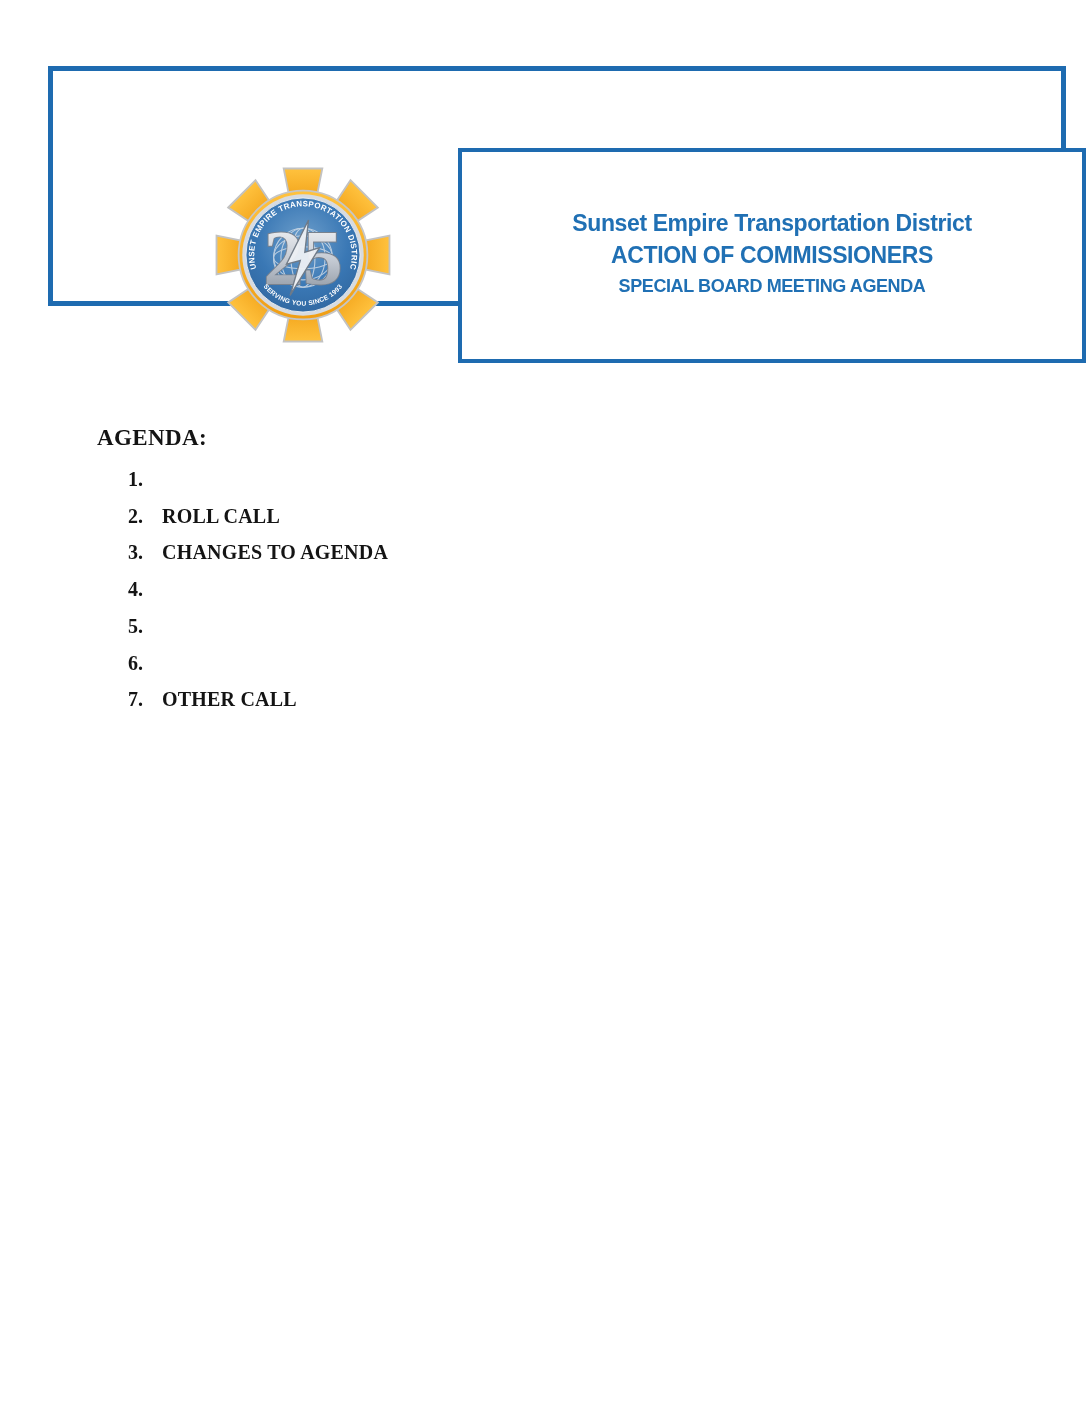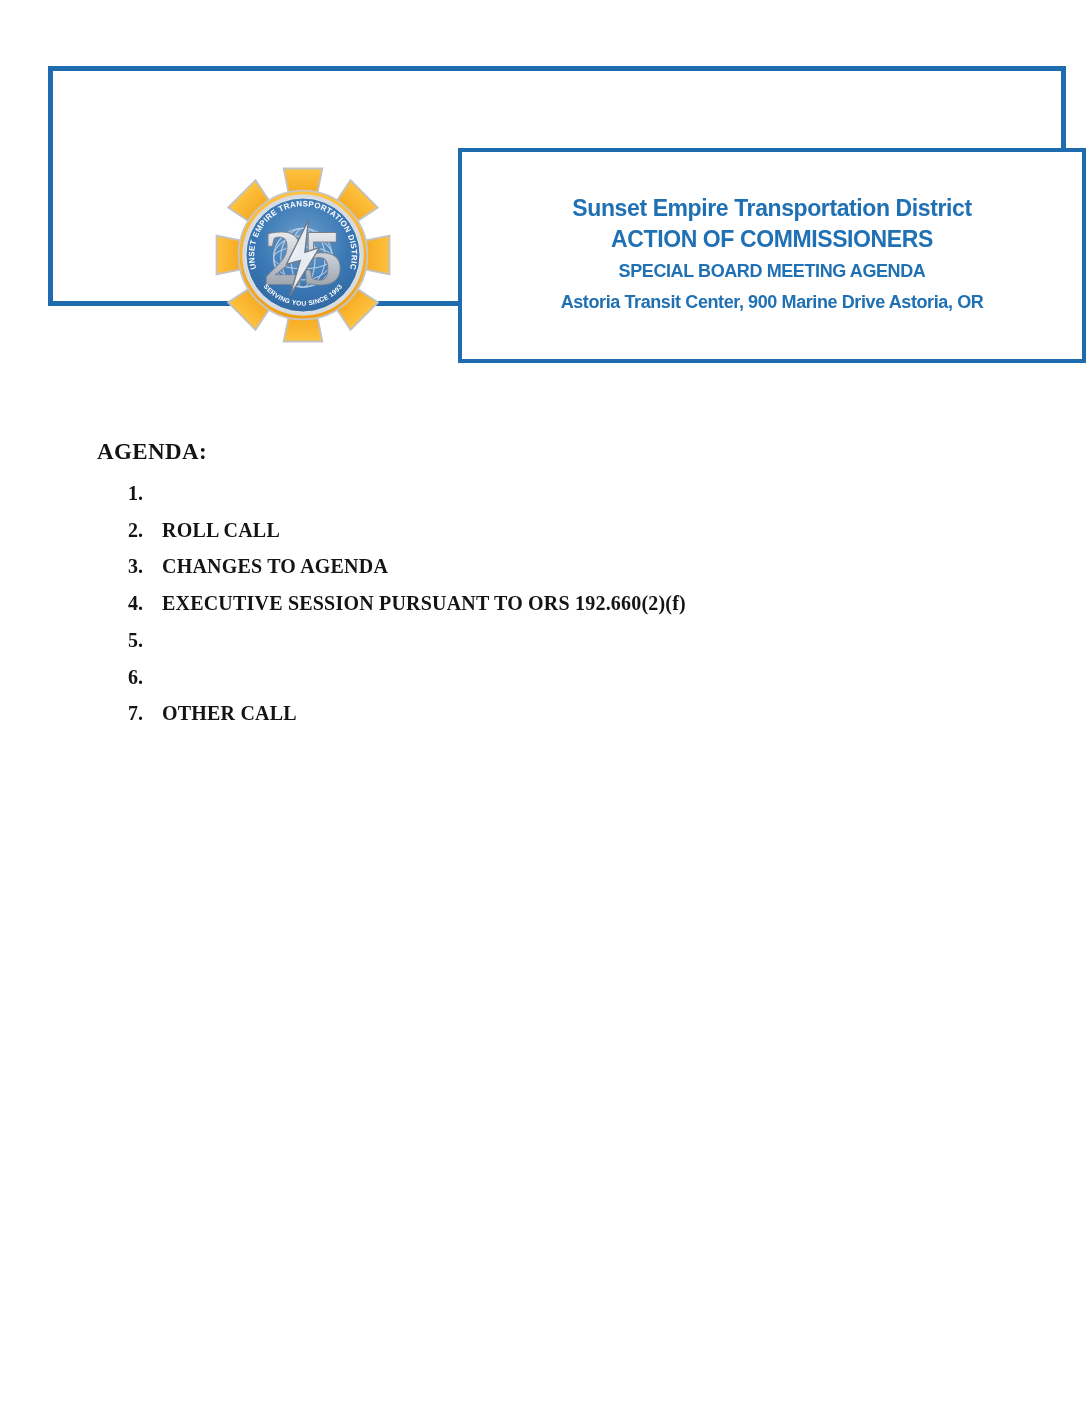--- a/index.html
+++ b/index.html
@@ -46,21 +46,21 @@
     font-size: 18px;
     line-height: 31.5px;
     letter-spacing: -0.4px;
     white-space: nowrap;
   }
   .title-line.lg { font-size: 23px; }
 
   
   .agenda {
     position: absolute;
-    left: 97px; top: 439px;
+    left: 97px; top: 425px;
     width: 900px;
     color: #141414;
     font-family: "Liberation Serif", serif;
     font-weight: bold;
   }
   .agenda-heading {
     font-size: 23px;
     letter-spacing: 0.4px;
     line-height: 26px;
   }
@@ -162,41 +162,39 @@
         <text font-family="Liberation Sans, sans-serif" font-size="7.2" font-weight="bold" fill="#FFFFFF" letter-spacing="0.3">
           <textPath href="#arcBottom" startOffset="50%" text-anchor="middle">★ SERVING YOU SINCE 1993 ★</textPath>
         </text>
       </svg>
     </div>
 
     <div class="title-box">
       <div class="title-line lg">Sunset Empire Transportation District</div>
       <div class="title-line lg">ACTION OF COMMISSIONERS</div>
       <div class="title-line">SPECIAL BOARD MEETING AGENDA</div>
-      <div class="title-line">Astoria Transit Center, 900 Marine Drive Astoria, OR</div>
     </div>
   </div>
 
   <div class="agenda">
     <div class="agenda-heading">AGENDA:</div>
     <ol class="agenda-list">
       <li class="agenda-item">
         <span class="agenda-item-number">1.</span>
       </li>
       <li class="agenda-item">
         <span class="agenda-item-number">2.</span>
         <span class="agenda-item-label">ROLL CALL</span>
       </li>
       <li class="agenda-item">
         <span class="agenda-item-number">3.</span>
         <span class="agenda-item-label">CHANGES TO AGENDA</span>
       </li>
       <li class="agenda-item">
         <span class="agenda-item-number">4.</span>
-        <span class="agenda-item-label">EXECUTIVE SESSION PURSUANT TO ORS 192.660(2)(f)</span>
       </li>
       <li class="agenda-item">
         <span class="agenda-item-number">5.</span>
       </li>
       <li class="agenda-item">
         <span class="agenda-item-number">6.</span>
       </li>
       <li class="agenda-item">
         <span class="agenda-item-number">7.</span>
         <span class="agenda-item-label">OTHER CALL</span>

